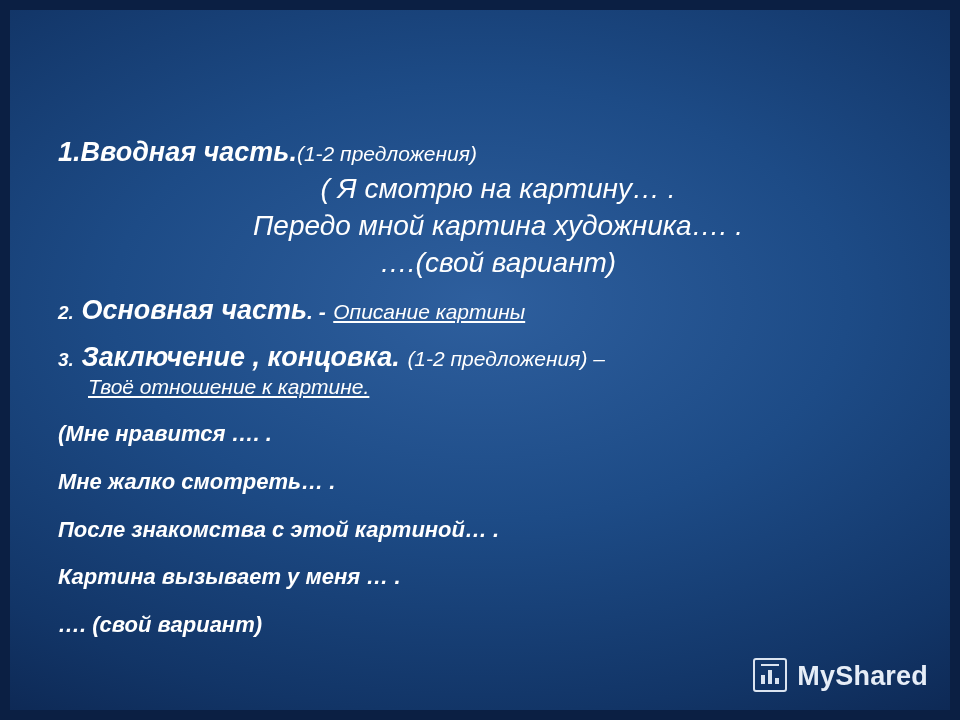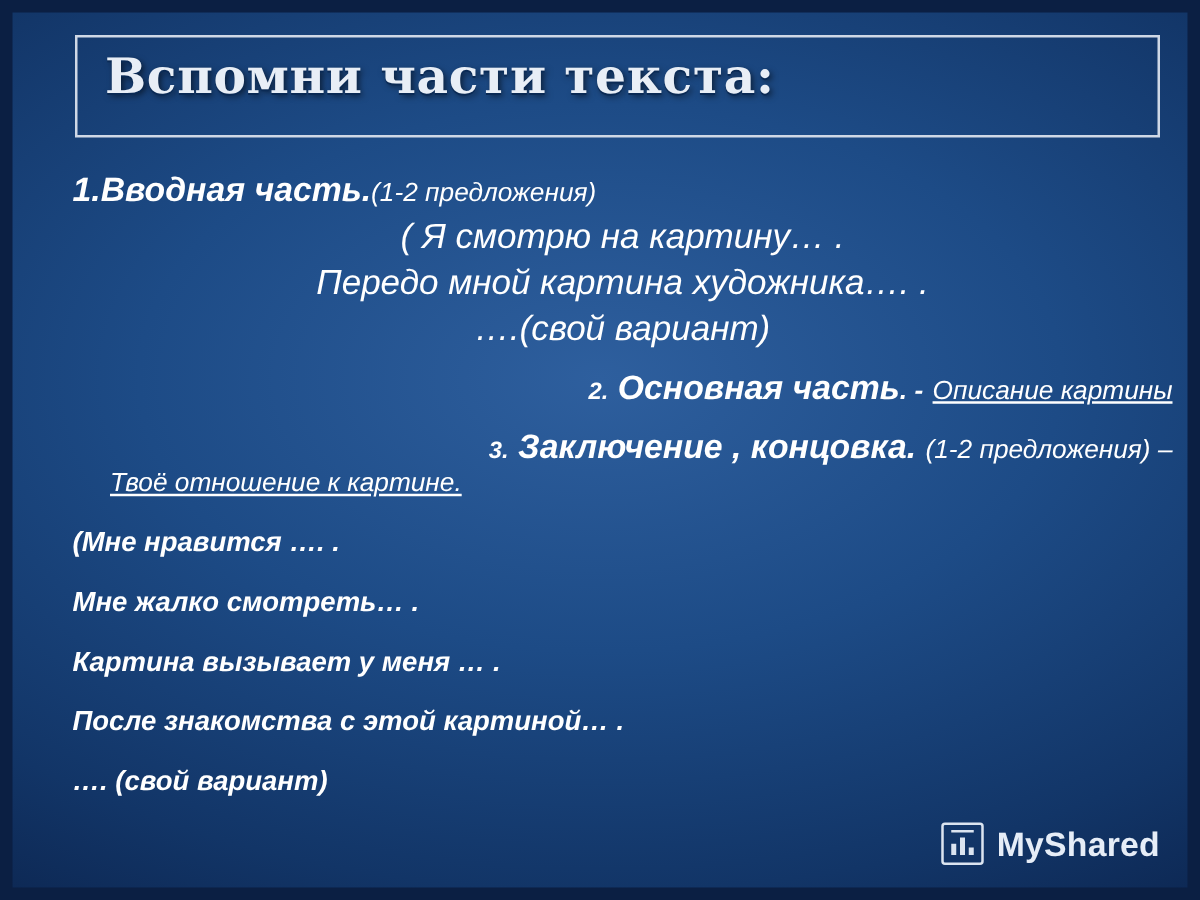--- a/index.html
+++ b/index.html
@@ -100,21 +100,21 @@
     font-size: 22px;
     font-style: italic;
     font-weight: bold;
     margin-top: 21px;
   }
   .u {
     text-decoration: underline;
   }
   .indent2 { padding-left: 30px; }
 
-  .gap-top { margin-top: 14px; text-align: right; }
+  .gap-top { margin-top: 14px; }
 
   
   .logo {
     position: absolute;
     right: 32px;
     bottom: 28px;
     display: flex;
     align-items: flex-end;
     gap: 10px;
   }
@@ -141,23 +141,20 @@
     font-weight: bold;
     color: #e6edf7;
     letter-spacing: 0.2px;
   }
 </style>
 </head>
 <body>
 
 <div class="slide">
 
-  <div class="title-box">
-    <div class="title-text">Вспомни части текста:</div>
-  </div>
 
   <div class="body-area">
 
     <div class="line l-heading">
       <span>1.</span><span>Вводная часть.</span><span class="sub">(1-2 предложения)</span>
     </div>
     <div class="line plain">( Я смотрю на картину… .</div>
     <div class="line plain">Передо мной картина  художника…. .</div>
     <div class="line plain">….(свой вариант)</div>
 
@@ -169,22 +166,22 @@
 
     <div class="line l-heading gap-top">
       <span class="num-small">3.</span>
       <span>Заключение , концовка.</span>
       <span class="sub">(1-2 предложения) –</span>
     </div>
     <div class="line sub u indent2">Твоё отношение к картине.</div>
 
     <div class="line plain-b">(Мне нравится ….  .</div>
     <div class="line plain-b"> Мне жалко смотреть… .</div>
+    <div class="line plain-b"> После знакомства с этой картиной…  .</div>
     <div class="line plain-b"> Картина вызывает у меня … .</div>
-    <div class="line plain-b"> После знакомства с этой картиной…  .</div>
     <div class="line plain-b">…. (свой вариант)</div>
 
   </div>
 
   <div class="logo">
     <span class="logo-mark">
       <i class="top"></i>
         <i class="b1"></i>
         <i class="b2"></i>
         <i class="b3"></i>

